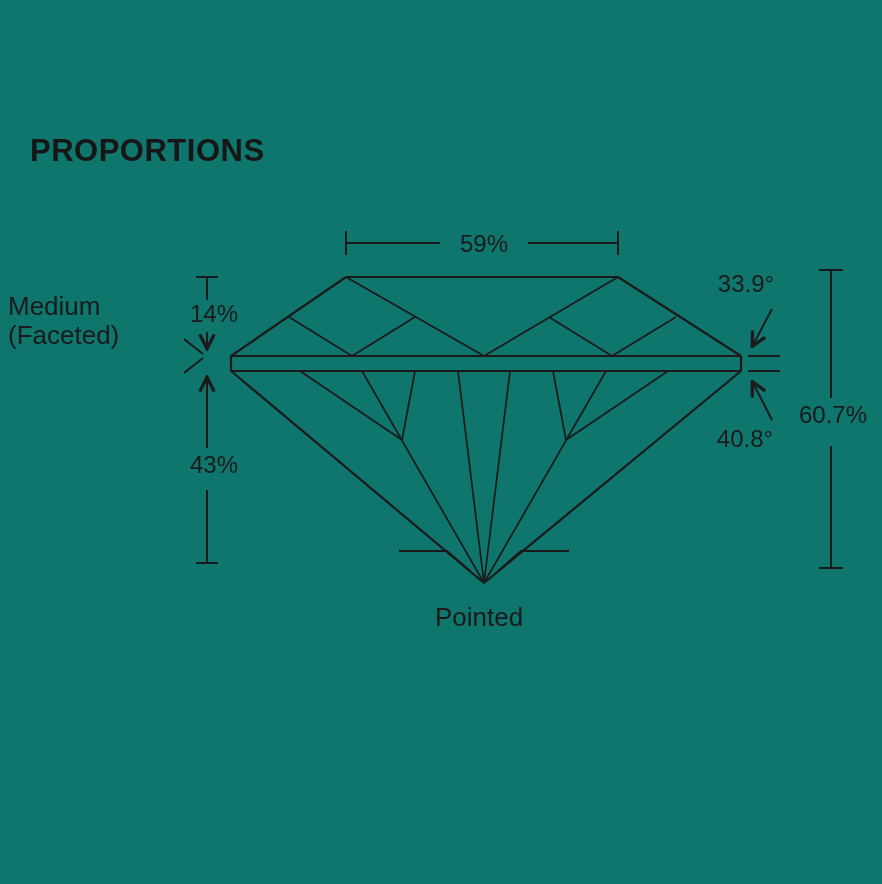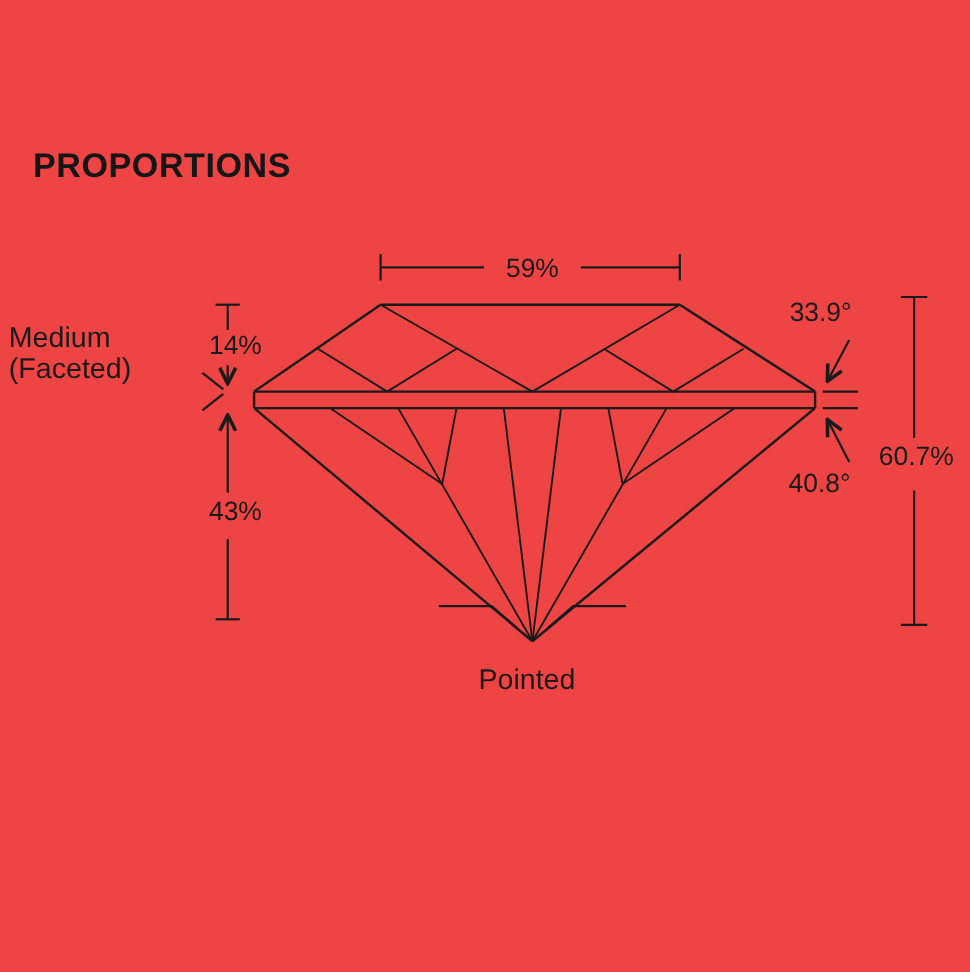--- a/index.html
+++ b/index.html
@@ -5,21 +5,21 @@
   html, body {
     margin: 0;
     padding: 0;
     background: #ffffff;
     font-family: "Liberation Sans", sans-serif;
   }
   .page {
     position: relative;
     width: 882px;
     height: 884px;
-    background: #ef4444;
+    background: #0f766e;
     overflow: hidden;
   }
   .title {
     position: absolute;
     left: 30px;
     top: 133px;
     font-size: 31px;
     font-weight: 700;
     letter-spacing: 0.5px;
     color: #161616;

